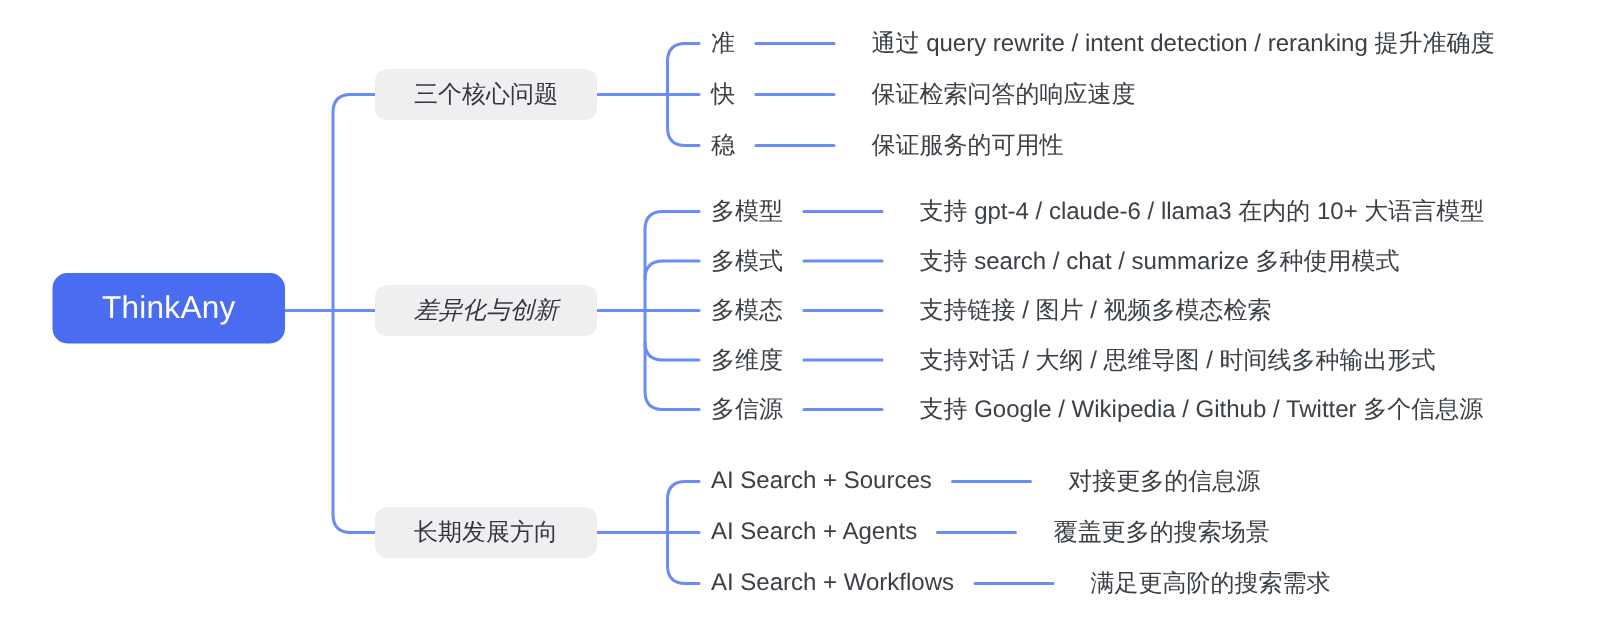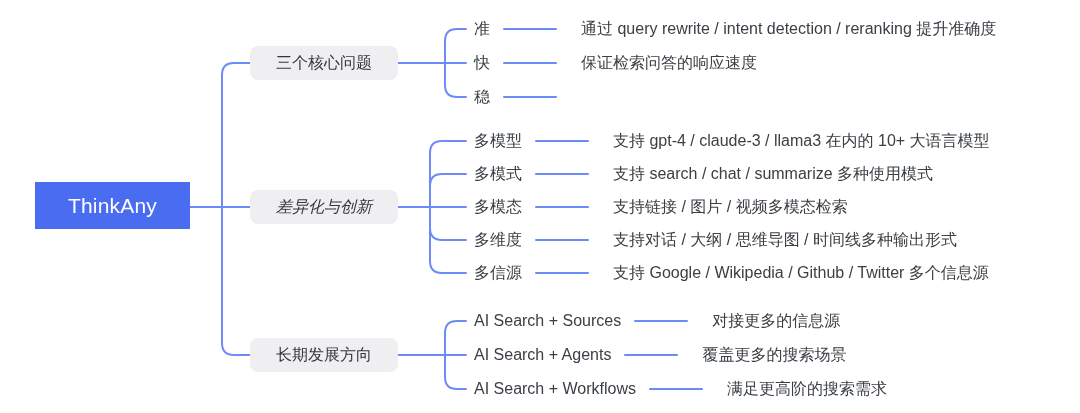--- a/index.html
+++ b/index.html
@@ -30,21 +30,21 @@
     position:absolute;
     display:flex;
     align-items:center;
     justify-content:center;
     box-sizing:border-box;
   }
   .root-node{
     left:35px;top:182px;
     width:155px;height:47px;
     background:#4A6CF0;
-    border-radius:0;
+    border-radius:10px;
     color:#ffffff;
     font-size:21px;
     letter-spacing:.2px;
   }
   .branch-node{
     left:250px;
     width:148px;height:34px;
     background:#EFEFF1;
     border-radius:8px;
     color:#33373D;
@@ -121,26 +121,27 @@
     <span class="leaf-desc">通过 query rewrite / intent detection / reranking 提升准确度</span>
   </div>
   <div class="leaf-row" style="top:51px">
     <span class="leaf-label">快</span>
     <span class="leaf-line"></span>
     <span class="leaf-desc">保证检索问答的响应速度</span>
   </div>
   <div class="leaf-row" style="top:85px">
     <span class="leaf-label">稳</span>
     <span class="leaf-line"></span>
+    <span class="leaf-desc">保证服务的可用性</span>
   </div>
 
   <div class="leaf-row" style="top:129px">
     <span class="leaf-label">多模型</span>
     <span class="leaf-line"></span>
-    <span class="leaf-desc">支持 gpt-4 / claude-3 / llama3 在内的 10+ 大语言模型</span>
+    <span class="leaf-desc">支持 gpt-4 / claude-6 / llama3 在内的 10+ 大语言模型</span>
   </div>
   <div class="leaf-row" style="top:162px">
     <span class="leaf-label">多模式</span>
     <span class="leaf-line"></span>
     <span class="leaf-desc">支持 search / chat / summarize 多种使用模式</span>
   </div>
   <div class="leaf-row" style="top:195px">
     <span class="leaf-label">多模态</span>
     <span class="leaf-line"></span>
     <span class="leaf-desc">支持链接 / 图片 / 视频多模态检索</span>

